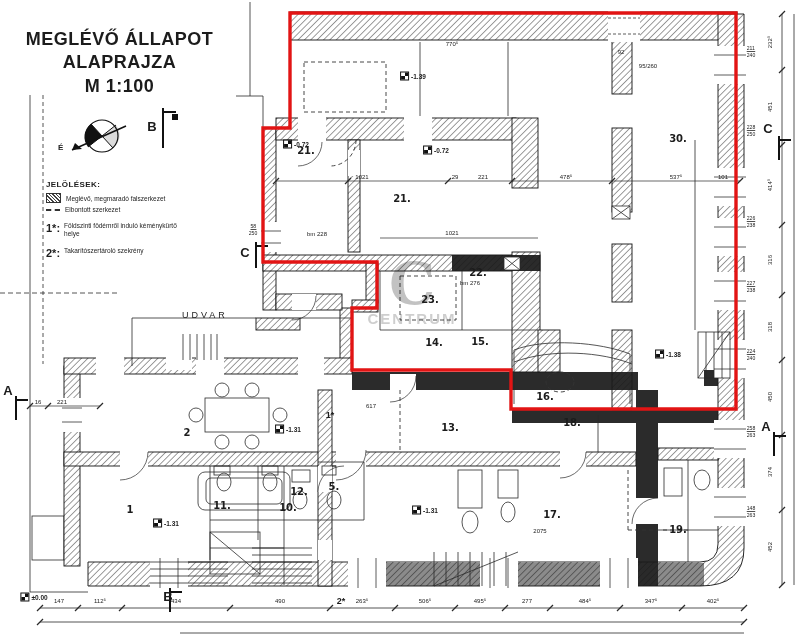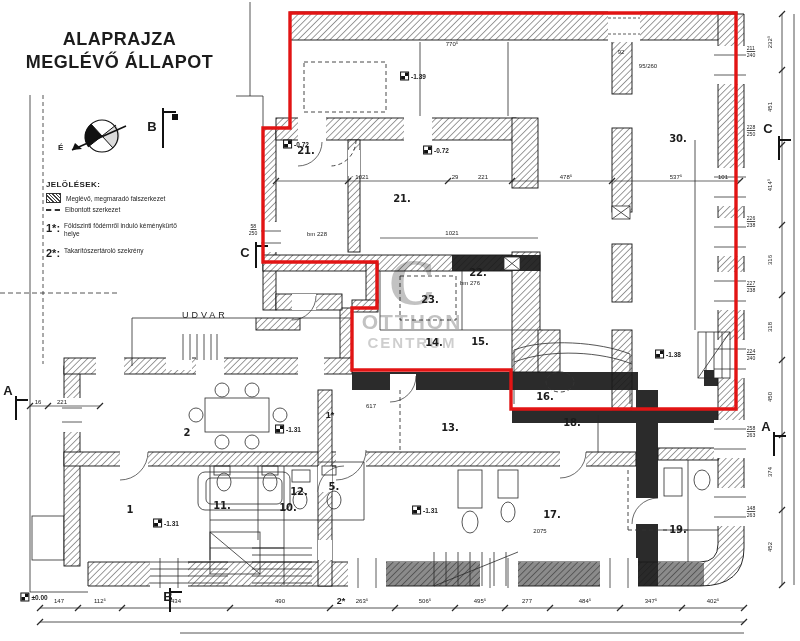--- a/index.html
+++ b/index.html
@@ -355,22 +355,23 @@
     <path d="M102,136 L88,147 A16,16 0 0 1 91,124 Z" fill="#111" stroke="none"></path>
     <path d="M102,136 L116,125 A16,16 0 0 1 113,148 Z" fill="#111" stroke="none" opacity=".15"></path>
     <line x1="126" y1="126" x2="72" y2="150" stroke-width="1.6"></line>
     <path d="M72,150 l10,-1 -7,-6 z" fill="#111" stroke="none"></path>
   </g>
 
   <path d="M290,13 H736 V409 H511 V370 H352 V308 H377 V262 H263 V128 H290 Z" fill="none" stroke="#e21414" stroke-width="3.4" stroke-linejoin="miter"></path>
 </svg>
 
 <div id="title-block">
+  <div>MEGLÉVŐ ÁLLAPOT</div>
   <div>ALAPRAJZA</div>
-  <div>MEGLÉVŐ ÁLLAPOT</div>
+  <div>M 1:100</div>
 </div>
 
 <div id="legend">
   <div class="head">JELÖLÉSEK:</div>
   <div class="leg-item">
     <span class="sw-hatch"></span>
     <span>Meglévő, megmaradó falszerkezet</span>
   </div>
   <div class="leg-item">
     <span class="sw-dash"></span>
@@ -381,21 +382,20 @@
     <span class="txt">Földszinti födémről induló kéménykürtő helye</span>
   </div>
   <div class="leg-note">
     <span class="key">2*:</span>
     <span class="txt">Takarítószertároló szekrény</span>
   </div>
 </div>
 
 <div id="watermark">
   <div class="wm-c">C</div>
-  <div class="wm-1">OTTHON</div>
   <div class="wm-2">CENTRUM</div>
 </div>
 
 <div id="udvar" style="left:182px;top:310px">UDVAR</div>
 <div id="north" style="left:58px;top:143px">É</div>
 
 <div id="labels">
     <span class="room" style="left: 130px; top: 509px;">1</span>
     <span class="room" style="left: 187px; top: 432px;">2</span>
     <span class="room" style="left: 334px; top: 486px;">5.</span>

